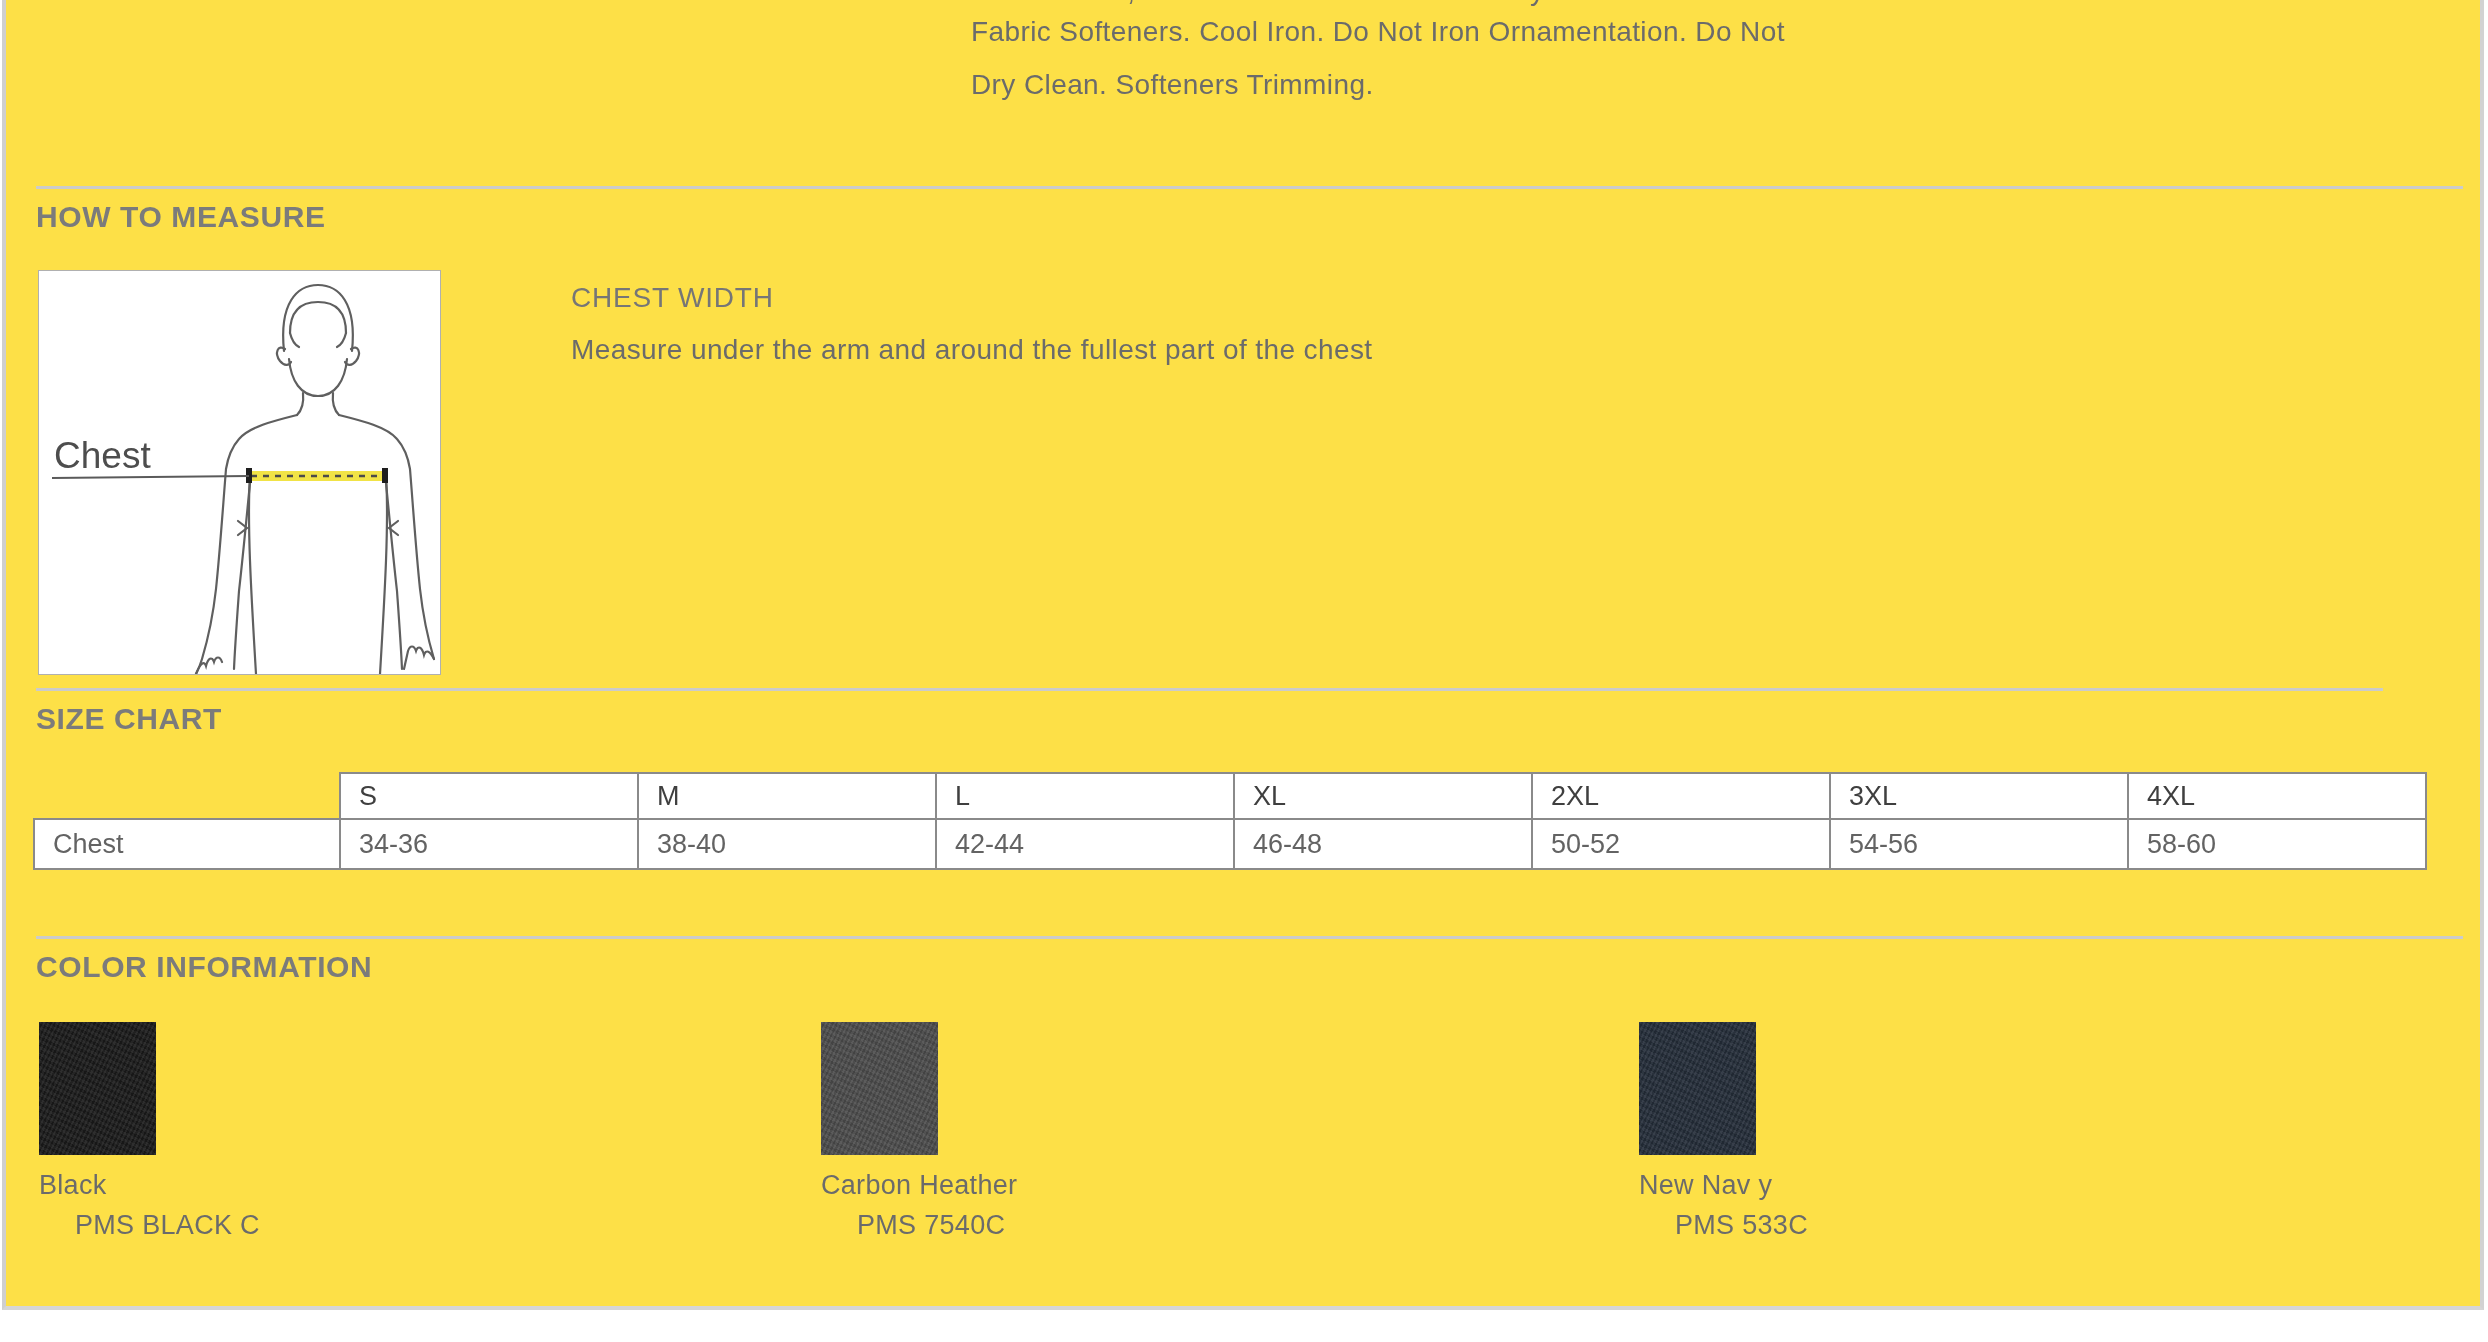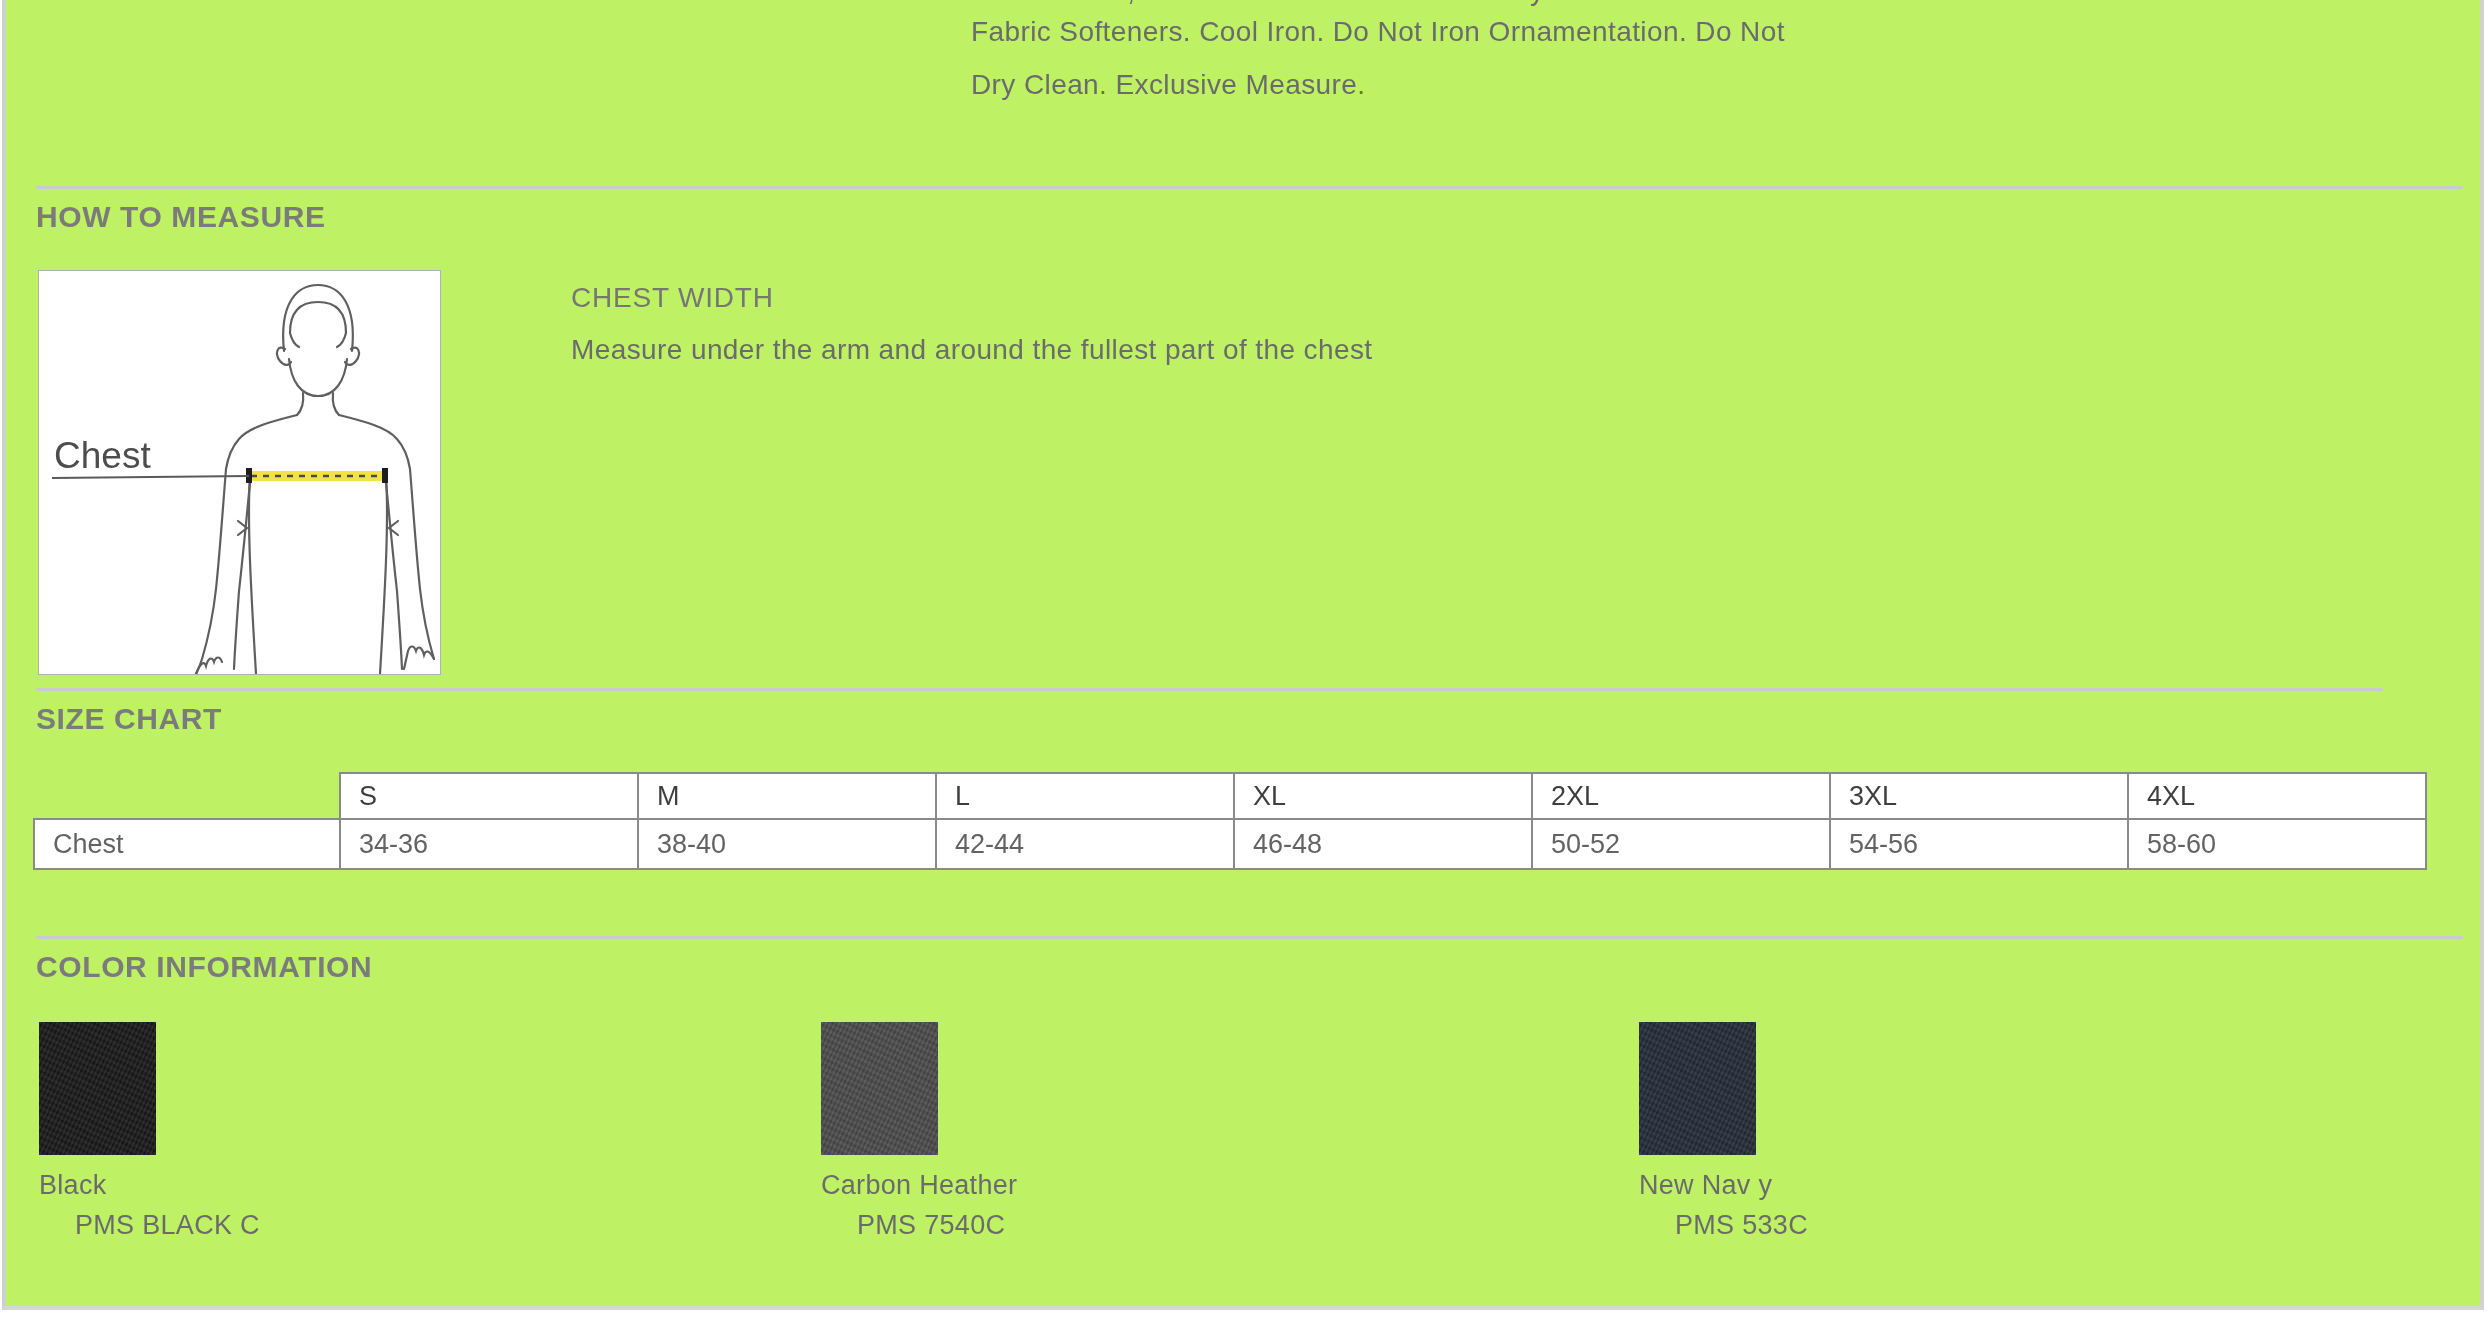--- a/index.html
+++ b/index.html
@@ -3,21 +3,21 @@
 <meta charset="utf-8">
 <style>
   html,body { margin:0; padding:0; background:#ffffff; }
   body { font-family:"Liberation Sans", sans-serif; }
 
   .sheet {
     position:relative;
     margin:0 2px;
     width:2482px;
     height:1310px;
-    background:#bef264;
+    background:#fde047;
     border-left:4px solid #cfcfcf;
     border-right:4px solid #d2d2d2;
     border-bottom:4px solid #d6d6d6;
     box-sizing:border-box;
     overflow:hidden;
   }
 
   .abs { position:absolute; }
 
   
@@ -69,21 +69,21 @@
 </style>
 </head>
 <body>
 
 <div class="sheet">
 
   <span class="abs clip-frag" style="left:1121px; top:-24px;">,</span>
   <span class="abs clip-frag" style="left:1524px; top:-24px;">y</span>
 
   <div class="abs body-text" style="left:965px; top:16px;">Fabric Softeners. Cool Iron. Do Not Iron Ornamentation. Do Not</div>
-  <div class="abs body-text" style="left:965px; top:69px;">Dry Clean. Exclusive Measure.</div>
+  <div class="abs body-text" style="left:965px; top:69px;">Dry Clean. Softeners Trimming.</div>
 
   <div class="abs divider" style="left:30px; top:186px; width:2427px;"></div>
   <div class="abs section-heading" style="left:30px; top:200px;">HOW TO MEASURE</div>
 
   <div class="abs diagram-box">
     <svg width="401" height="403" viewBox="0 0 401 403">
       <g fill="none" stroke="#5f5f5f" stroke-width="2.2" stroke-linecap="round">
 
         <path d="M245,80 C240,32 258,14 279,14 C300,14 318,32 313,80"></path>
 

